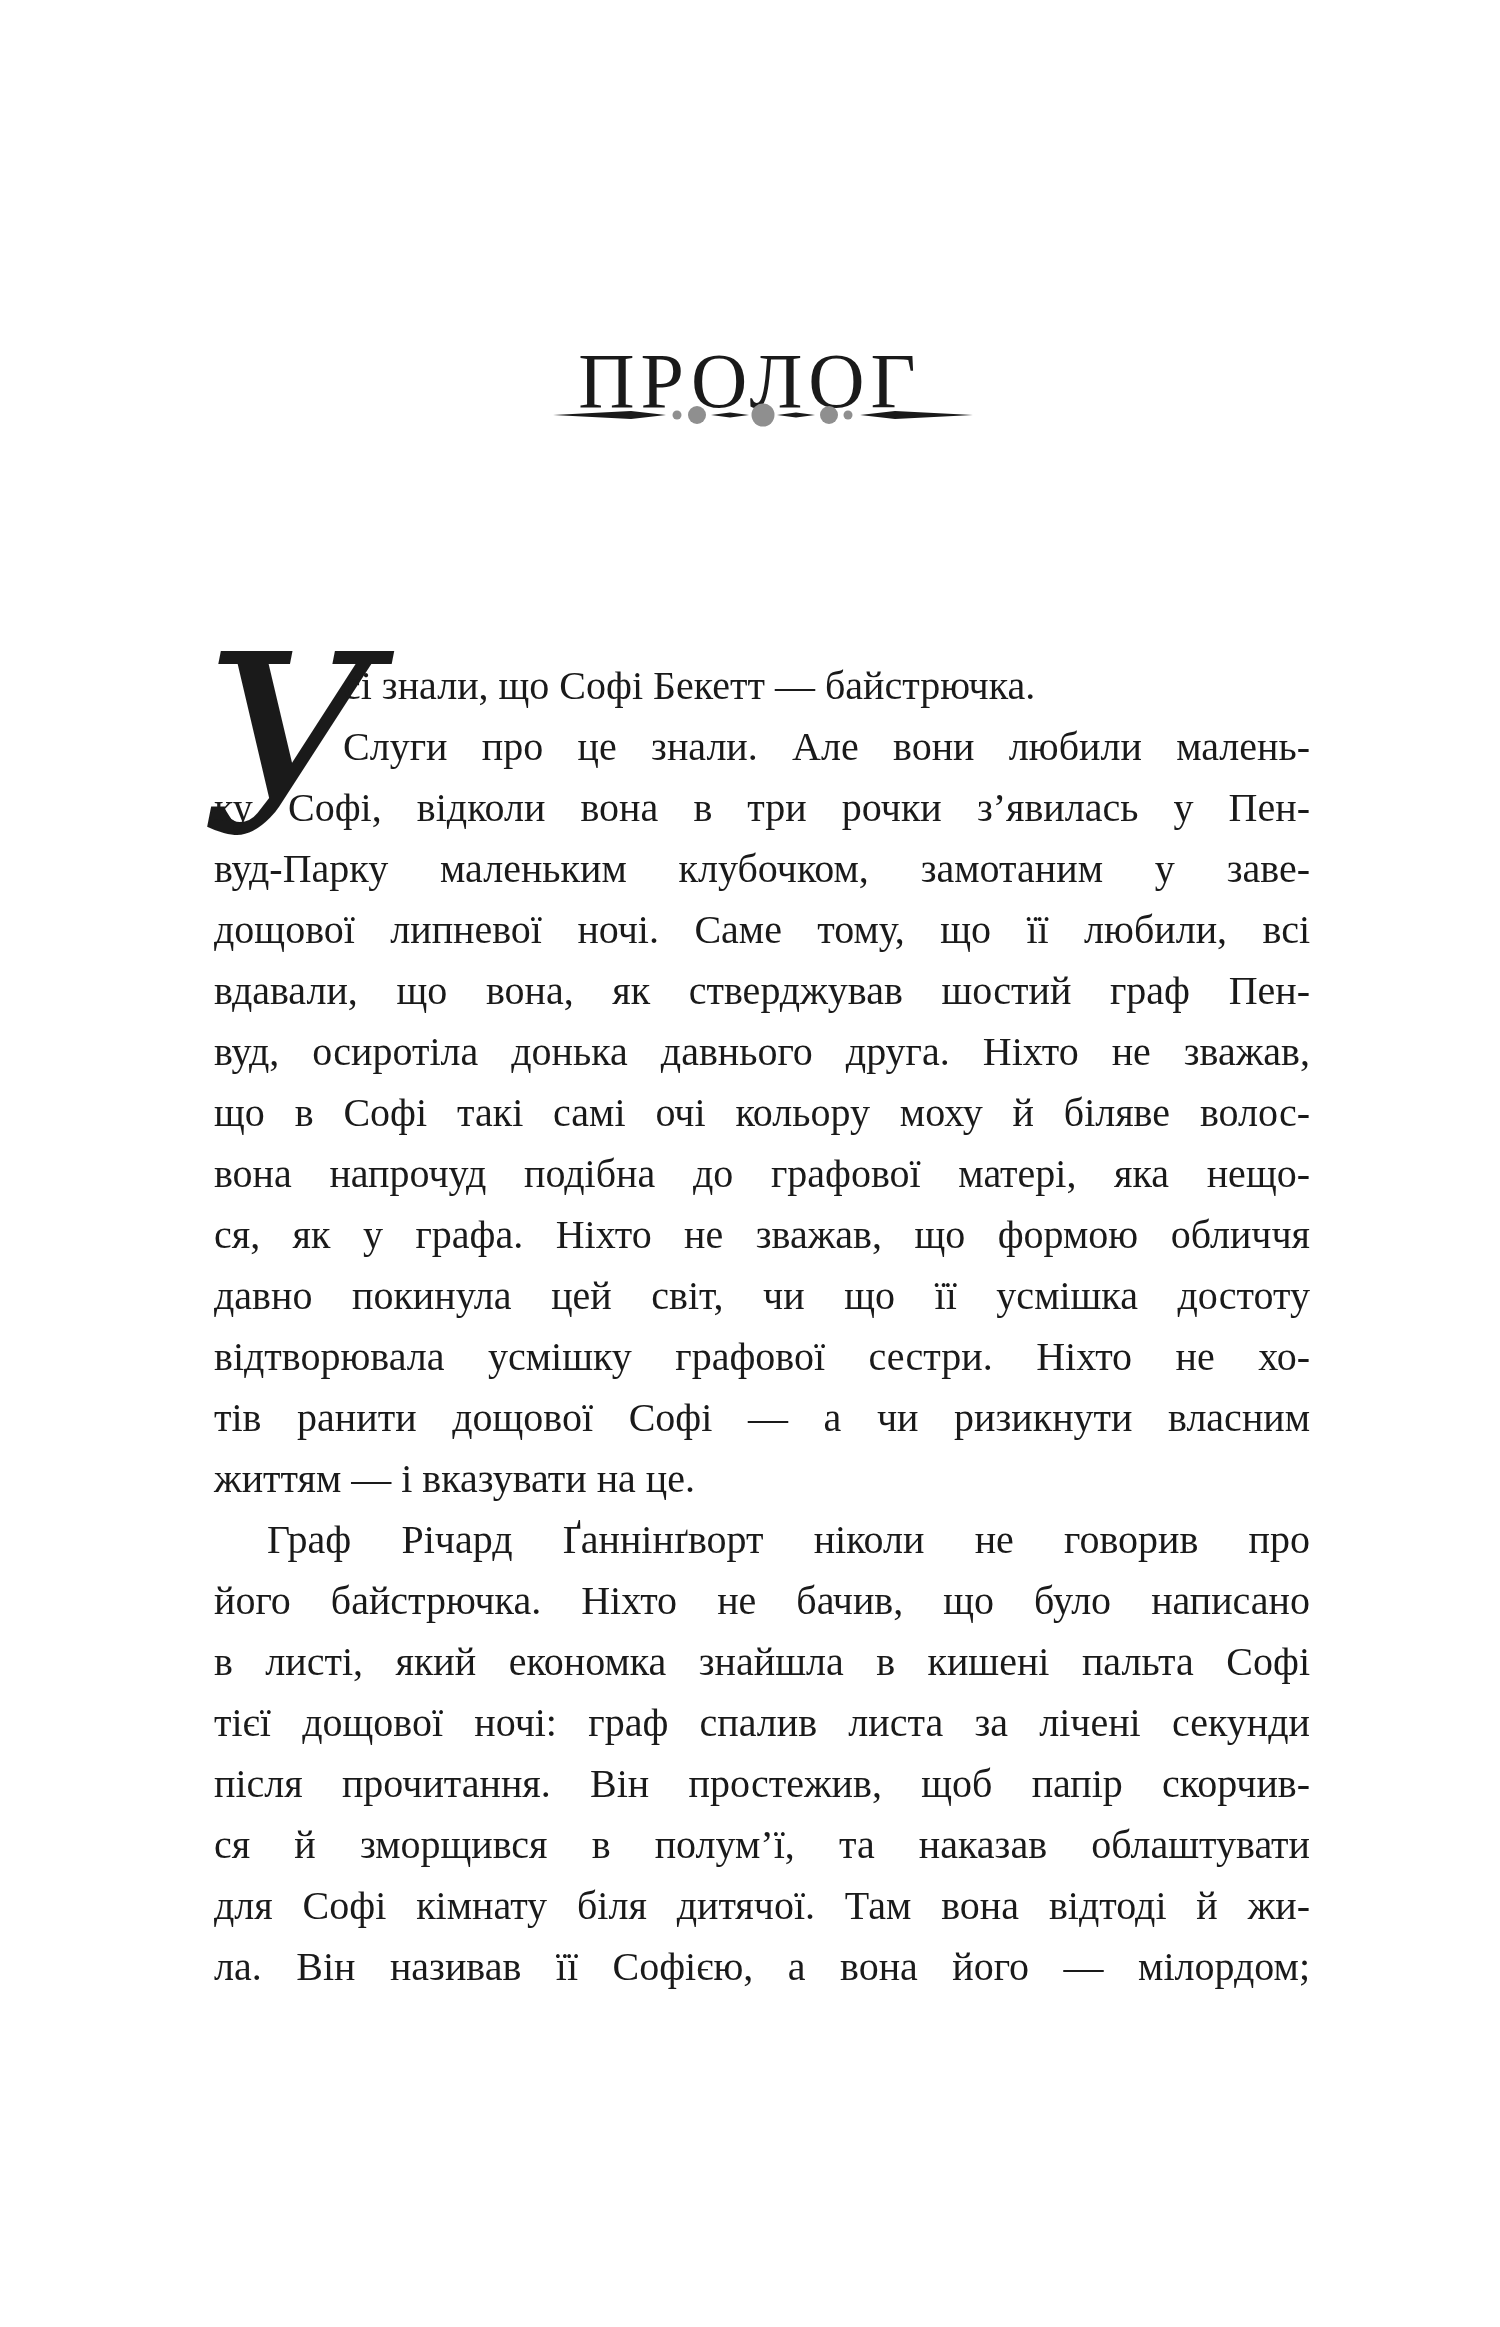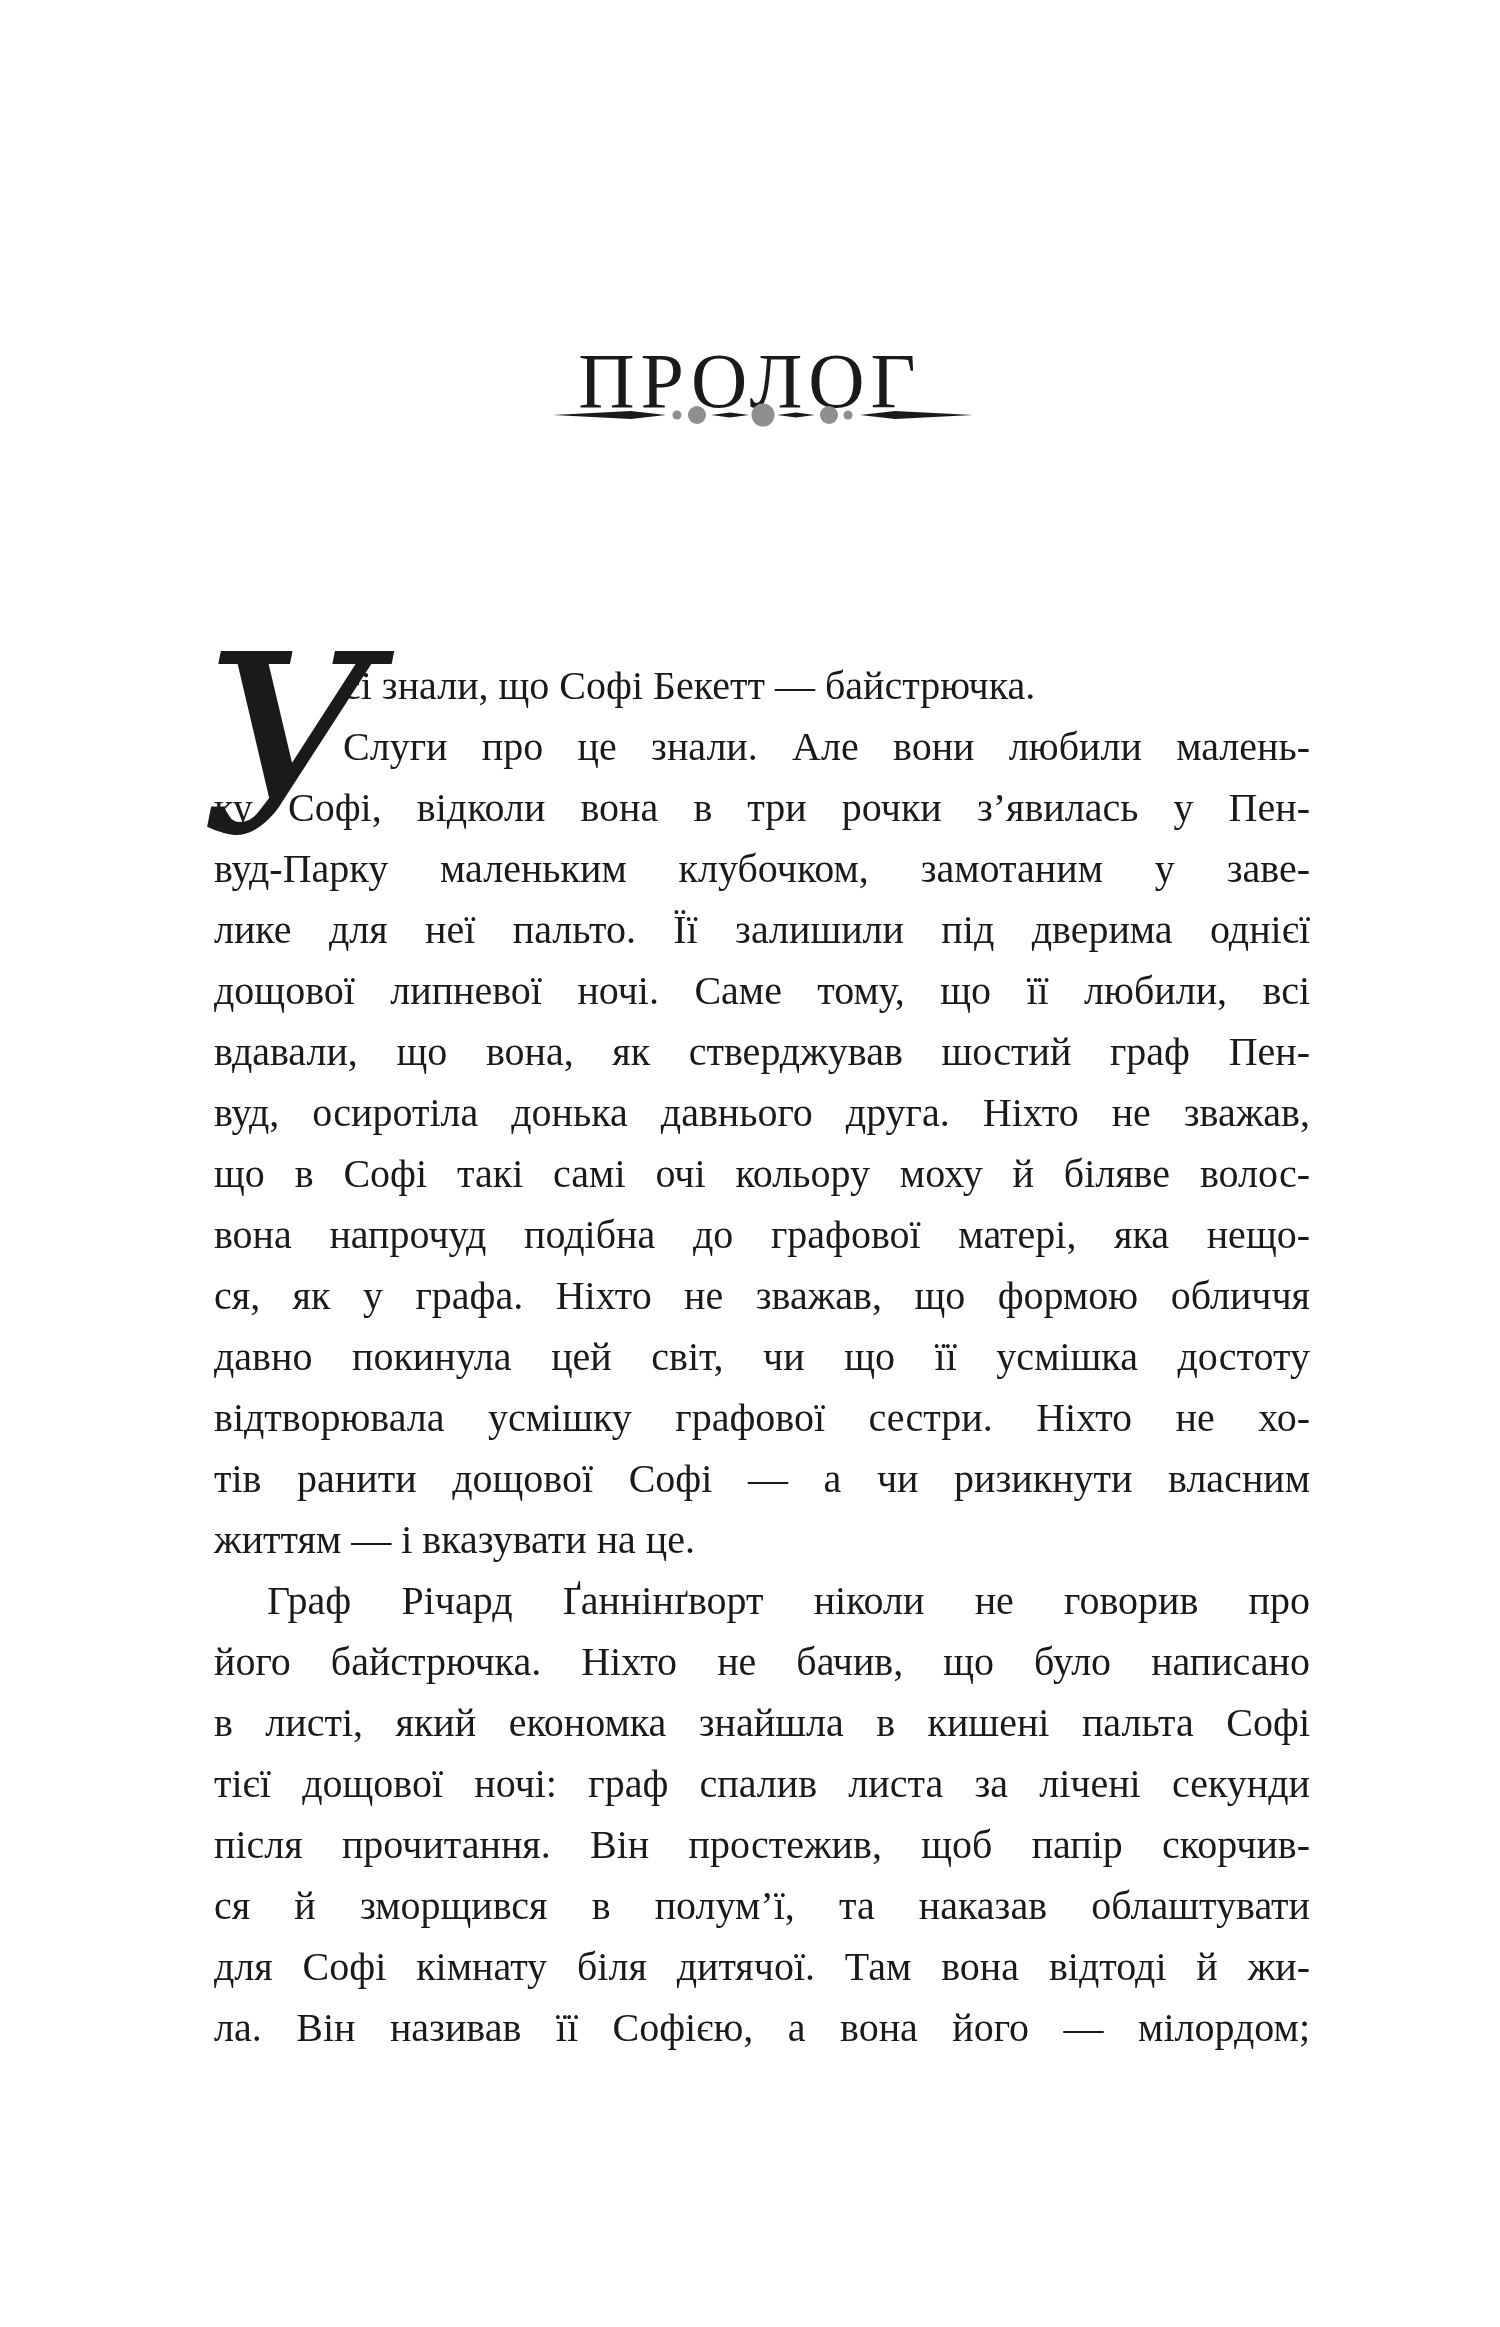--- a/index.html
+++ b/index.html
@@ -84,21 +84,20 @@
     <polygon points="307,17 342,13 420,17 342,21" fill="var(--ink)"></polygon>
   </svg>
 
   <div class="drop-cap">У</div>
 
   <div class="body-text">
       <div class="line pad end" style="">сі знали, що Софі Бекетт — байстрючка.</div>
       <div class="line pad" style="">Слуги про це знали. Але вони любили малень-</div>
       <div class="line" style="">ку Софі, відколи вона в три рочки з’явилась у Пен-</div>
       <div class="line" style="">вуд-Парку маленьким клубочком, замотаним у заве-</div>
-      <div class="line" style="">лике для неї пальто. Її залишили під дверима однієї</div>
       <div class="line" style="">дощової липневої ночі. Саме тому, що її любили, всі</div>
       <div class="line" style="">вдавали, що вона, як стверджував шостий граф Пен-</div>
       <div class="line" style="">вуд, осиротіла донька давнього друга. Ніхто не зважав,</div>
       <div class="line" style="">що в Софі такі самі очі кольору моху й біляве волос-</div>
       <div class="line" style="">вона напрочуд подібна до графової матері, яка нещо-</div>
       <div class="line" style="">ся, як у графа. Ніхто не зважав, що формою обличчя</div>
       <div class="line" style="">давно покинула цей світ, чи що її усмішка достоту</div>
       <div class="line" style="">відтворювала усмішку графової сестри. Ніхто не хо-</div>
       <div class="line" style="">тів ранити дощової Софі — а чи ризикнути власним</div>
       <div class="line end" style="">життям — і вказувати на це.</div>

